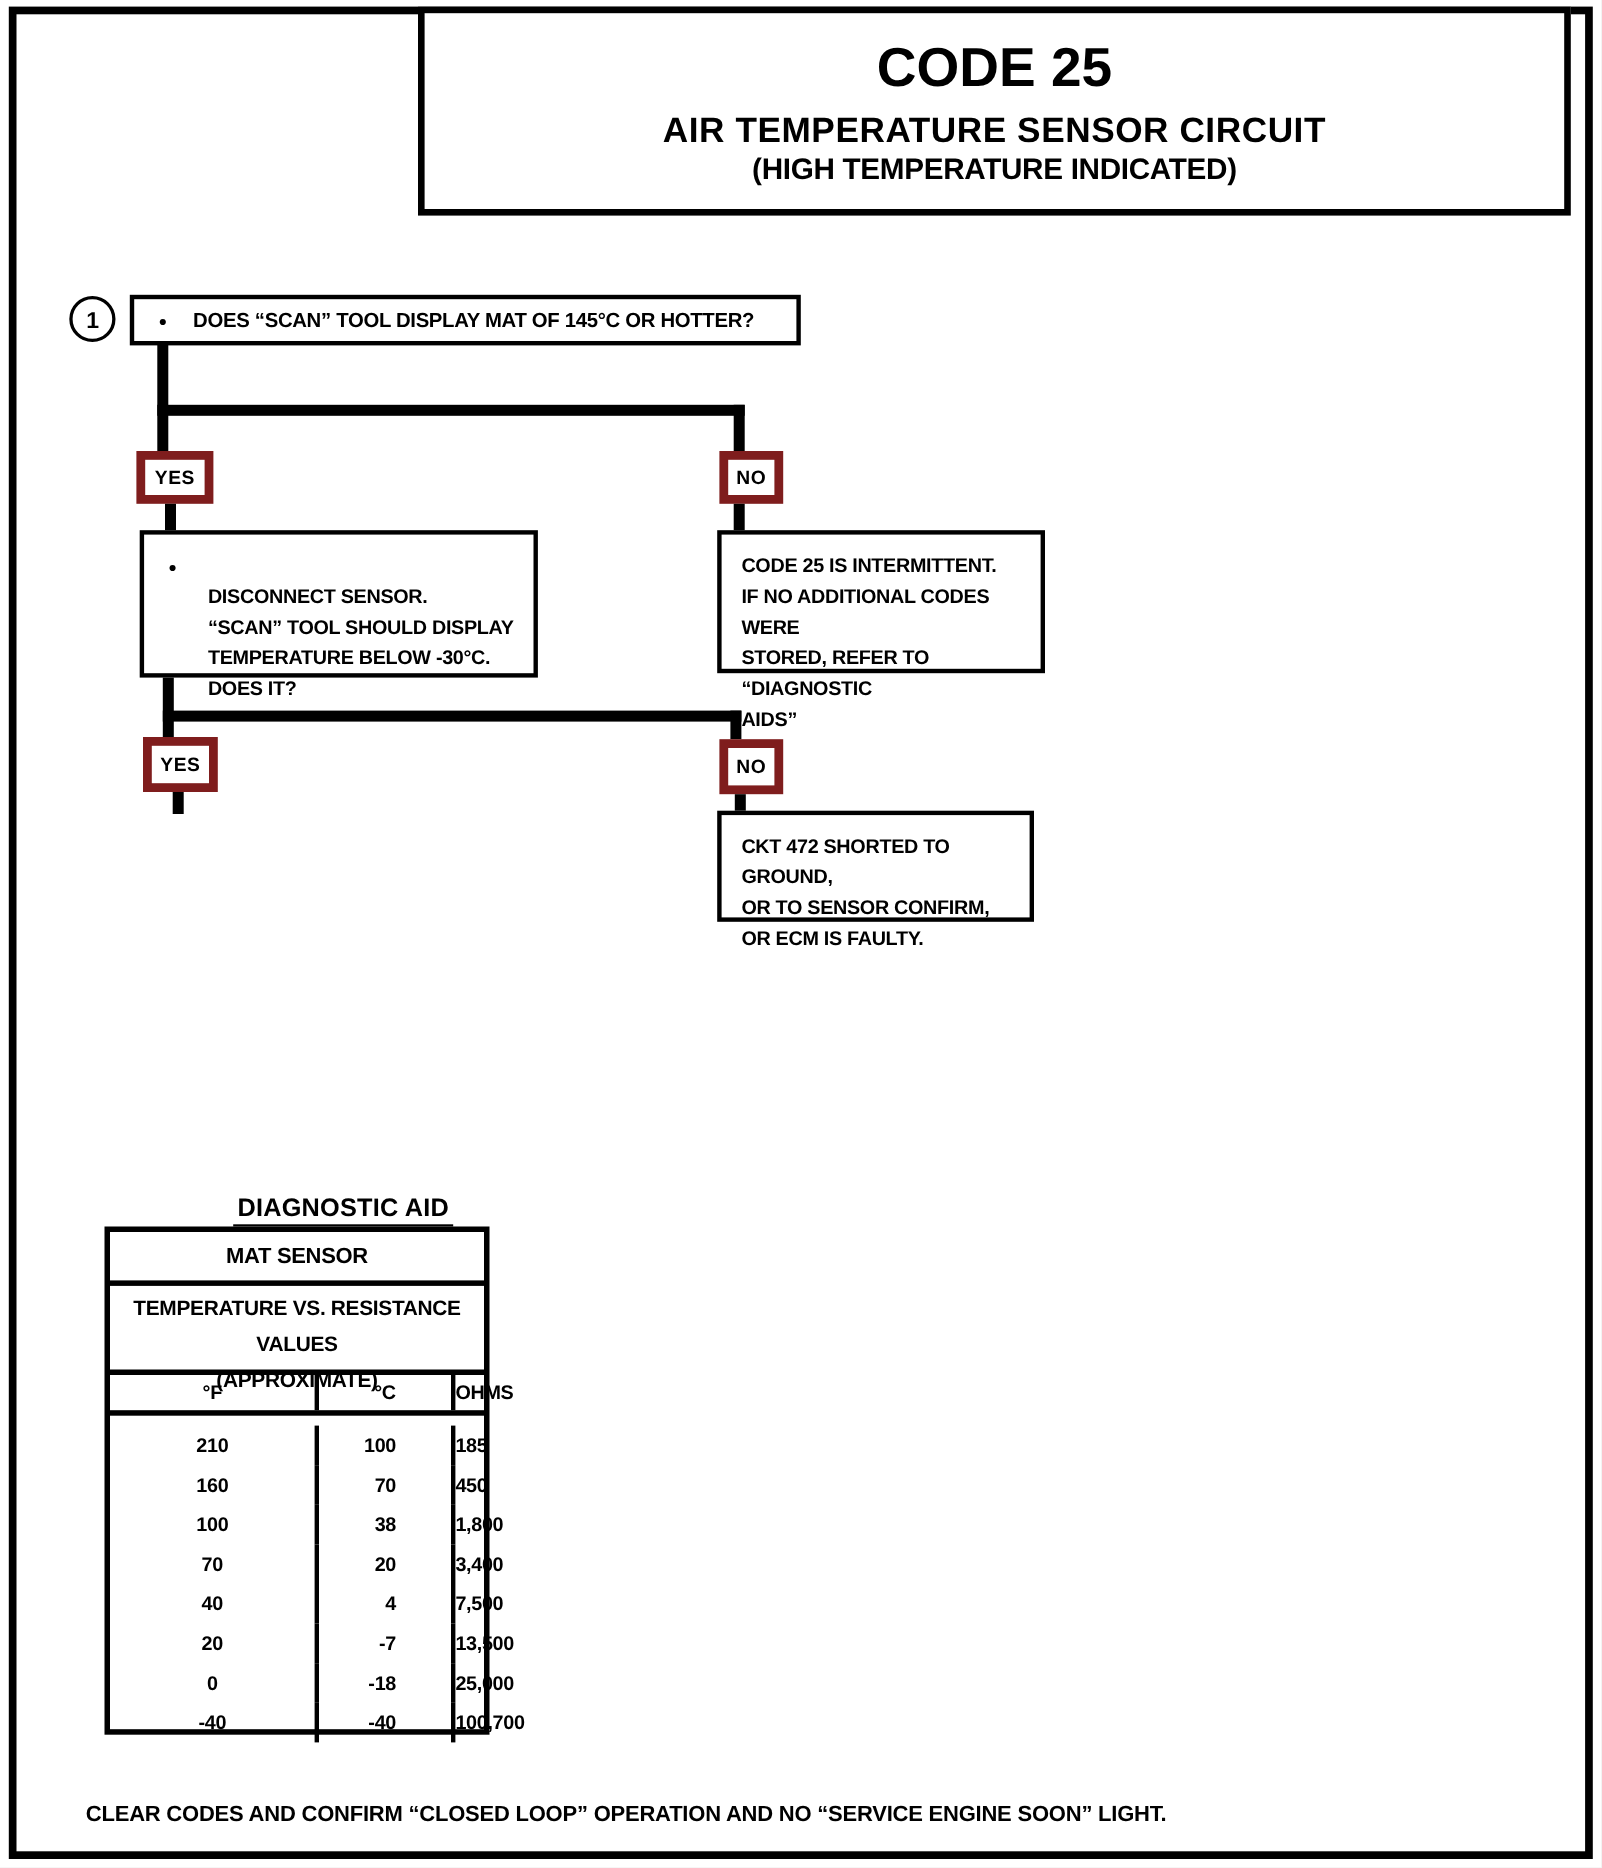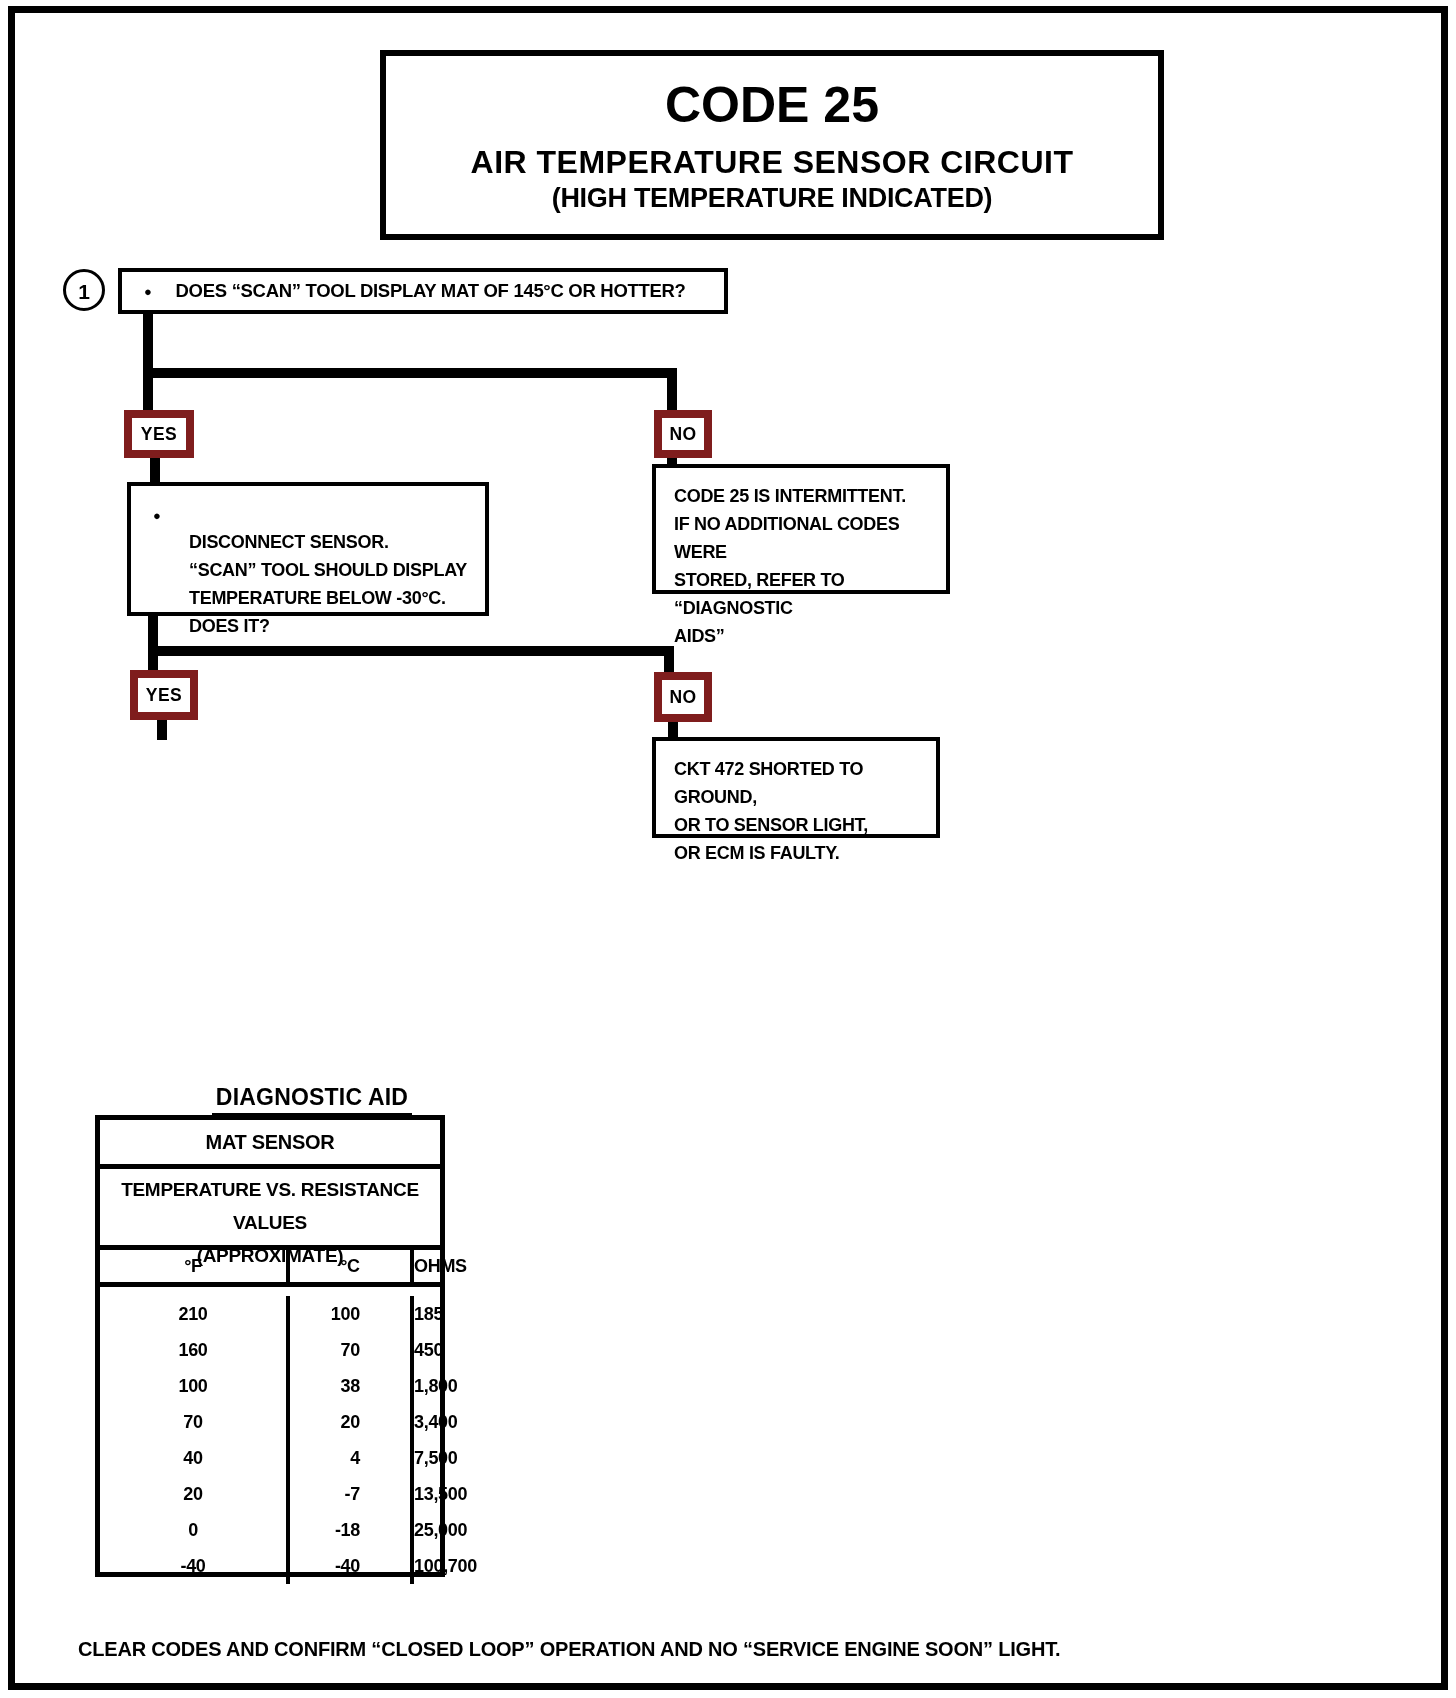--- a/index.html
+++ b/index.html
@@ -64,21 +64,21 @@
   .t-head .cell.c2{justify-content:center;padding-right:0;}
   .footer-note{font-size:20px;letter-spacing:-0.2px;}
 </style>
 </head>
 <body>
 
 <div class="page">
 
   <div class="abs page-frame" style="left:8px;top:6px;width:1440px;height:1684px;"></div>
 
-  <div class="abs title-box" style="left:380px;top:6px;width:784px;height:190px;margin-top:44px;">
+  <div class="abs title-box" style="left:380px;top:6px;width:1048px;height:190px;">
     <div class="title-code">CODE 25</div>
     <div class="title-sub1">AIR TEMPERATURE SENSOR CIRCUIT</div>
     <div class="title-sub2">(HIGH TEMPERATURE INDICATED)</div>
   </div>
 
   <div class="abs step-circle" style="left:63px;top:269px;width:42px;height:42px;line-height:40px;">1</div>
 
   <div class="abs fc-box q-box" style="left:118px;top:268px;width:610px;height:46px;">
     <span class="bullet">●</span>
     <span>DOES “SCAN” TOOL DISPLAY MAT OF 145°C OR HOTTER?</span>
@@ -97,21 +97,21 @@
   <div class="abs fc-box txt-box bullet-row" style="left:127px;top:482px;width:362px;height:134px;">
     <span class="bullet">●</span>
     <div class="body">
       <div>DISCONNECT SENSOR.</div>
       <div>“SCAN” TOOL SHOULD DISPLAY</div>
       <div>TEMPERATURE BELOW -30°C.</div>
       <div>DOES IT?</div>
     </div>
   </div>
 
-  <div class="abs fc-box txt-box" style="left:652px;top:464px;width:298px;height:130px;">
+  <div class="abs fc-box txt-box" style="left:652px;top:482px;width:298px;height:130px;">
     <div class="body">
       <div>CODE 25 IS INTERMITTENT.</div>
       <div>IF NO ADDITIONAL CODES WERE</div>
       <div>STORED, REFER TO “DIAGNOSTIC</div>
       <div>AIDS”</div>
     </div>
   </div>
 
   <div class="line" style="left:148px;top:616px;width:10px;height:56px;"></div>
   <div class="line" style="left:148px;top:646px;width:526px;height:10px;"></div>
@@ -120,21 +120,21 @@
   <div class="abs yn-box" style="left:130px;top:670px;width:68px;height:50px;">YES</div>
   <div class="abs yn-box" style="left:654px;top:672px;width:58px;height:50px;">NO</div>
 
   <div class="line" style="left:157px;top:720px;width:10px;height:20px;"></div>
   <div class="line" style="left:668px;top:722px;width:10px;height:17px;"></div>
 
 
   <div class="abs fc-box txt-box" style="left:652px;top:737px;width:288px;height:101px;">
     <div class="body">
       <div>CKT 472  SHORTED TO GROUND,</div>
-      <div>OR TO SENSOR LIGHT,</div>
+      <div>OR TO SENSOR CONFIRM,</div>
       <div>OR ECM IS FAULTY.</div>
     </div>
   </div>
 
   <div class="abs" style="left:95px;top:1084px;width:434px;text-align:center;">
     <span class="diag-heading">DIAGNOSTIC AID</span>
   </div>
 
   <div class="abs mat-table" style="left:95px;top:1115px;width:350px;height:462px;">
     <div class="t-title">MAT SENSOR</div>

